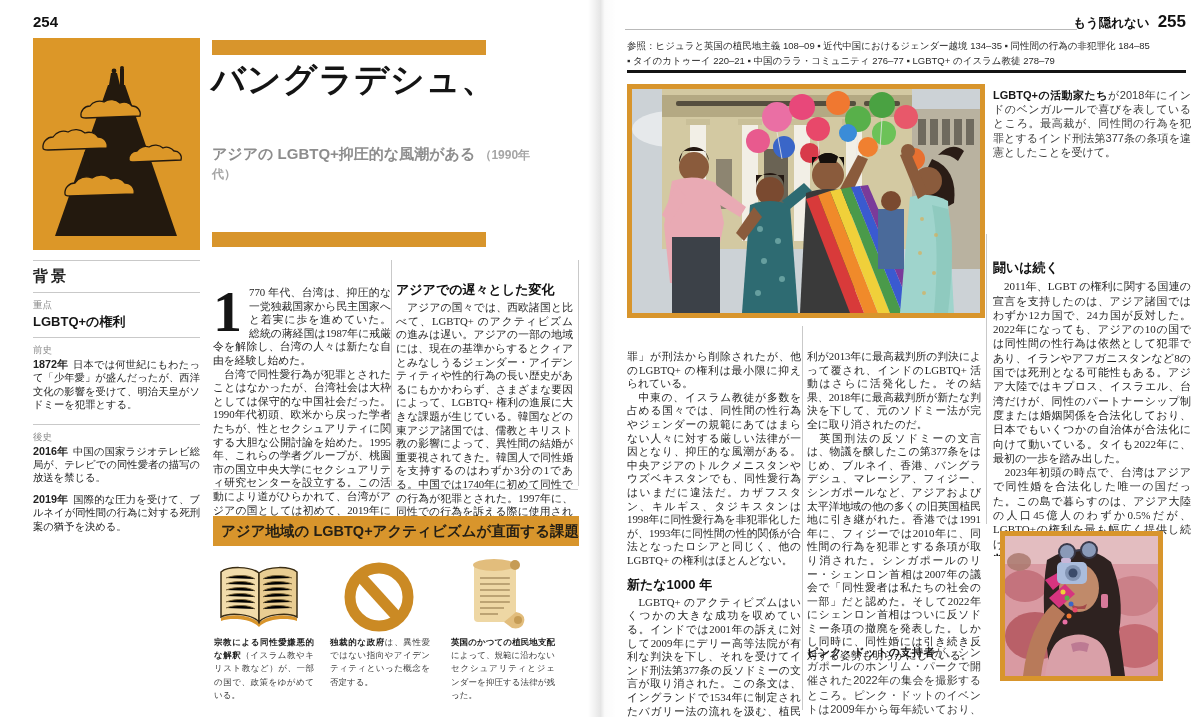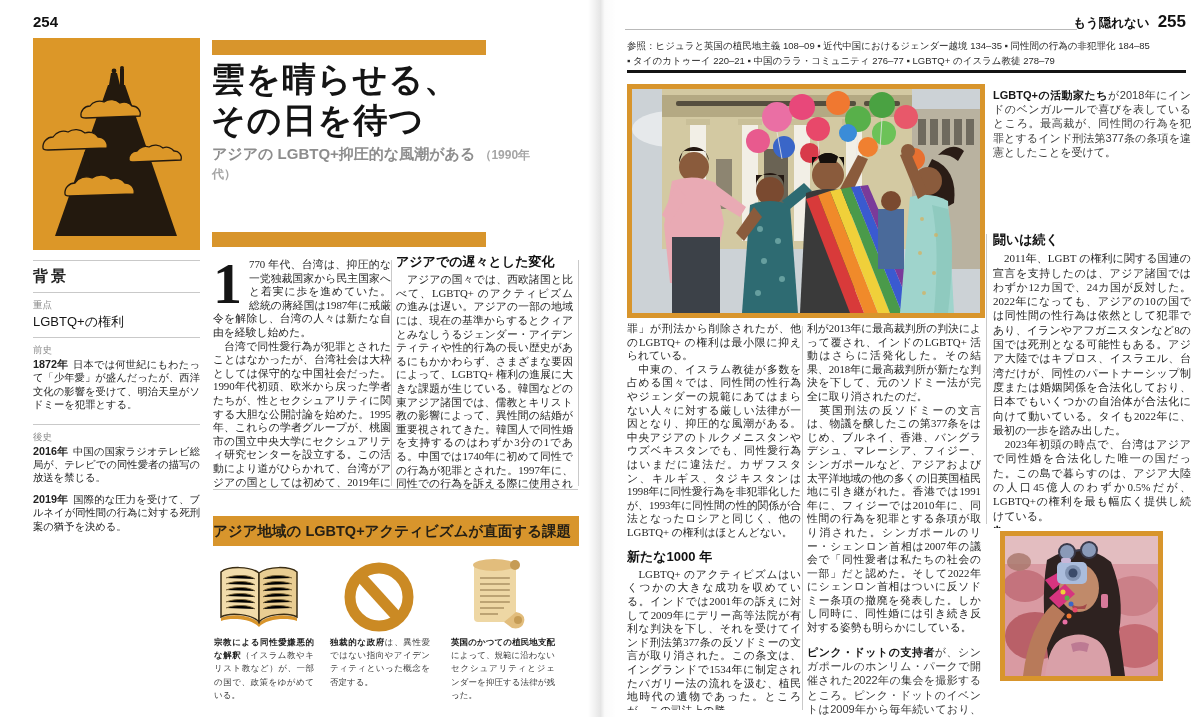--- a/index.html
+++ b/index.html
@@ -17,31 +17,31 @@
   
   .page-num{font-family:"Liberation Sans","DejaVu Sans",sans-serif;font-weight:bold;font-size:15px;color:#111;}
   .bar{background:var(--accent);}
   .title{font-family:"Liberation Sans","DejaVu Sans",sans-serif;font-weight:900;font-size:34px;line-height:1.2;color:#141414;letter-spacing:1px;}
   .subtitle{font-family:"Liberation Sans","DejaVu Sans",sans-serif;font-weight:bold;font-size:15px;color:#8d8d8d;}
   .subtitle .period{font-size:12px;color:#a5a5a5;}
   .sidebar{width:167px;}
   .sb-rule{border:0;border-top:1px solid var(--rule);margin:6px 0;}
   .sb-head{font-size:15px;font-weight:bold;letter-spacing:3px;color:#222;margin:2px 0 2px;}
   .sb-label{font-family:"Liberation Sans","DejaVu Sans",sans-serif;font-size:9.5px;color:#8a8a8a;margin:3px 0 1px;}
-  .sb-focus{font-family:"Liberation Sans","DejaVu Sans",sans-serif;font-weight:normal;font-size:13px;color:#161616;margin:0 0 4px;}
+  .sb-focus{font-family:"Liberation Sans","DejaVu Sans",sans-serif;font-weight:bold;font-size:13px;color:#161616;margin:0 0 4px;}
   .sb-ev{font-size:10.3px;line-height:13.4px;text-align:justify;margin:0 0 8px;color:#222;}
   .sb-year{font-family:"Liberation Sans","DejaVu Sans",sans-serif;font-weight:bold;font-size:10.8px;padding-right:5px;}
-  .jbody{font-size:10.8px;line-height:13.6px;text-align:justify;color:#1f1f1f;}
+  .jbody{font-size:10.8px;line-height:13.6px;text-align:justify;color:#1f1f1f;margin-top:28px;}
   .jbody p{margin:0;}
   .colhead{font-family:"Liberation Sans","DejaVu Sans",sans-serif;font-weight:bold;font-size:13px;color:#101010;margin:0 0 3px;line-height:1.25;}
   .colhead.mid{margin-top:9px;}
   .dropcap{float:left;font-size:58px;line-height:46px;padding:3px 7px 0 0;font-weight:bold;color:#151515;}
   .vrule{width:1px;background:var(--rule);}
   .hrule{height:1px;background:var(--rule);}
-  .panel-banner{background:var(--accent);height:30px;line-height:30px;text-align:left;
+  .panel-banner{background:var(--accent);height:30px;line-height:30px;text-align:right;
     font-family:"Liberation Sans","DejaVu Sans",sans-serif;font-weight:bold;font-size:14.5px;color:#262015;}
   .panel-cap{font-family:"Liberation Sans","DejaVu Sans",sans-serif;font-size:8.5px;line-height:1.55;color:#3c3c3c;text-align:justify;}
   .panel-cap b{color:#1d1d1d;}
   
   .runhead{font-family:"Liberation Sans","DejaVu Sans",sans-serif;font-weight:bold;font-size:12.5px;color:#111;}
   .pageno{font-family:"Liberation Sans","DejaVu Sans",sans-serif;font-weight:900;font-size:17px;color:#111;padding-left:8px;}
   .refs{font-family:"Liberation Sans","DejaVu Sans",sans-serif;font-size:9.5px;line-height:15px;color:#2a2a2a;}
   .blackrule{background:#141414;height:3px;}
   .photoframe{border:5px solid var(--accent);overflow:hidden;background:#d8d8d8;}
   .photoframe svg{display:block;}
@@ -72,22 +72,21 @@
       <path d="M32,156 a10,10 0 0 1 10,-11 a13,12 0 0 1 17,-5 a14,13 0 0 1 19,1 a12,12 0 0 1 14,4 a9,9 0 0 1 9,11 l-64,2 q-5,0 -5,-2 z"></path>
     </g>
 
     <circle cx="53" cy="116" r="2.2" fill="#23190e"></circle>
     <path d="M50,118 l5,0 2,12 -8,0 z" fill="#23190e"></path>
   </svg>
 </div>
 
 <div class="abs bar" style="left:212px;top:40px;width:274px;height:15px;"></div>
 <div class="abs title" style="left:211px;top:59px;width:300px;">
-  <div>雲を晴らせる、</div>
-  <div>その日を待つ</div>
+  <div>バングラデシュ、</div>
 </div>
 <div class="abs subtitle" style="left:212px;top:145px;width:330px;">
   <span>アジアの LGBTQ+抑圧的な風潮がある</span>
   <span class="period">（1990年代）</span>
 </div>
 <div class="abs bar" style="left:212px;top:232px;width:274px;height:15px;"></div>
 
 <div class="abs sidebar" style="left:33px;top:254px;">
   <hr class="sb-rule">
   <div class="sb-head">背景</div>

